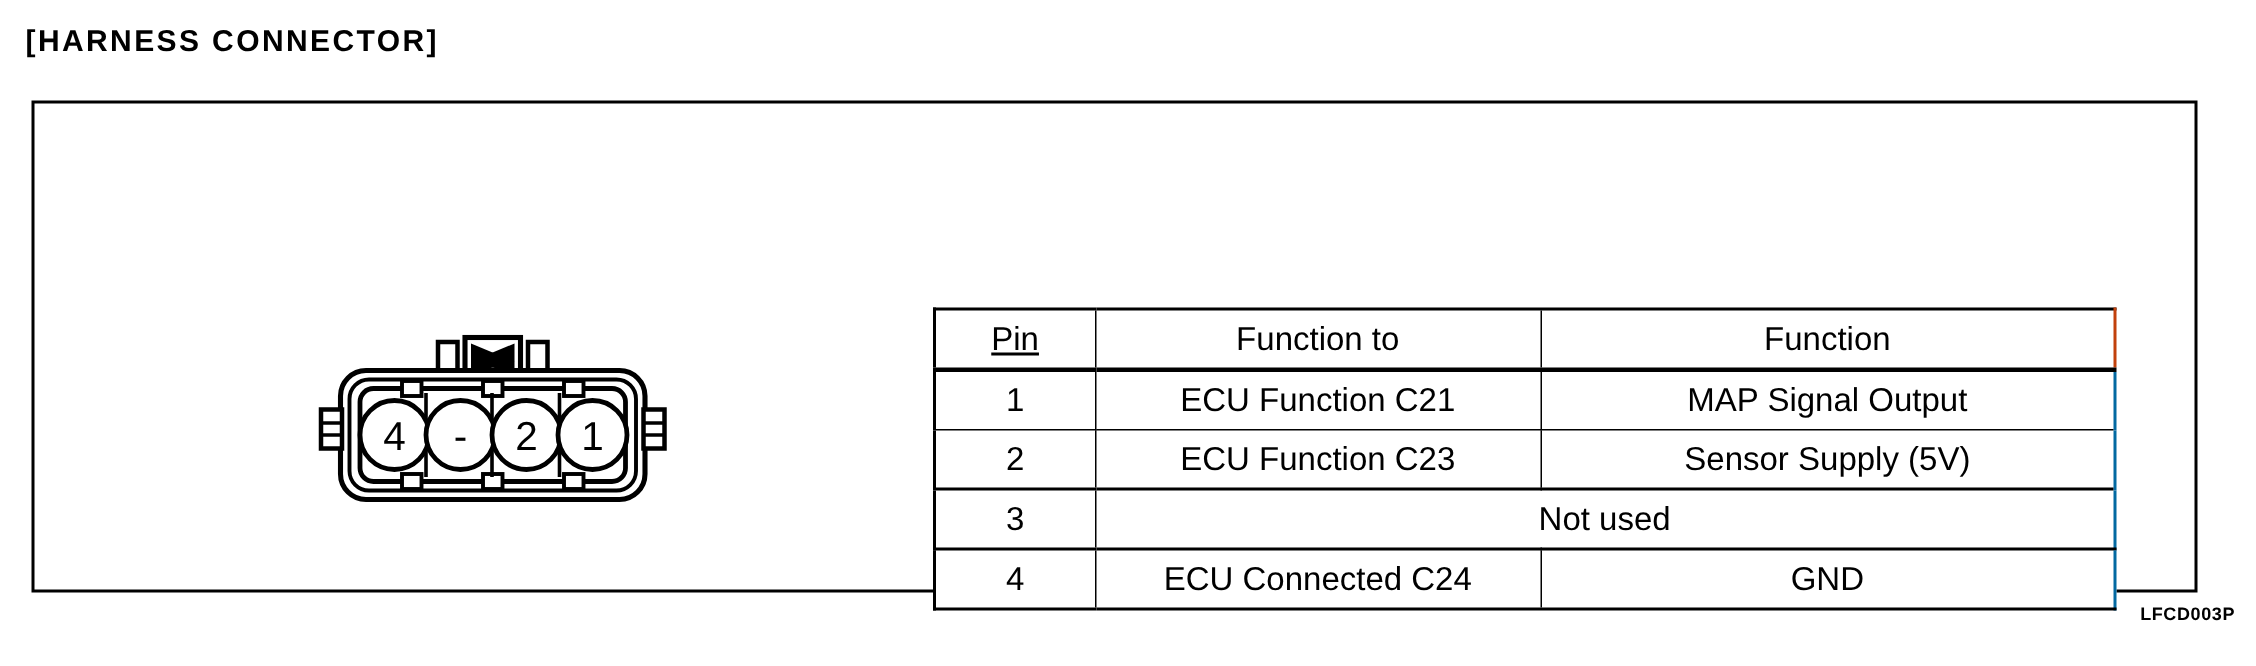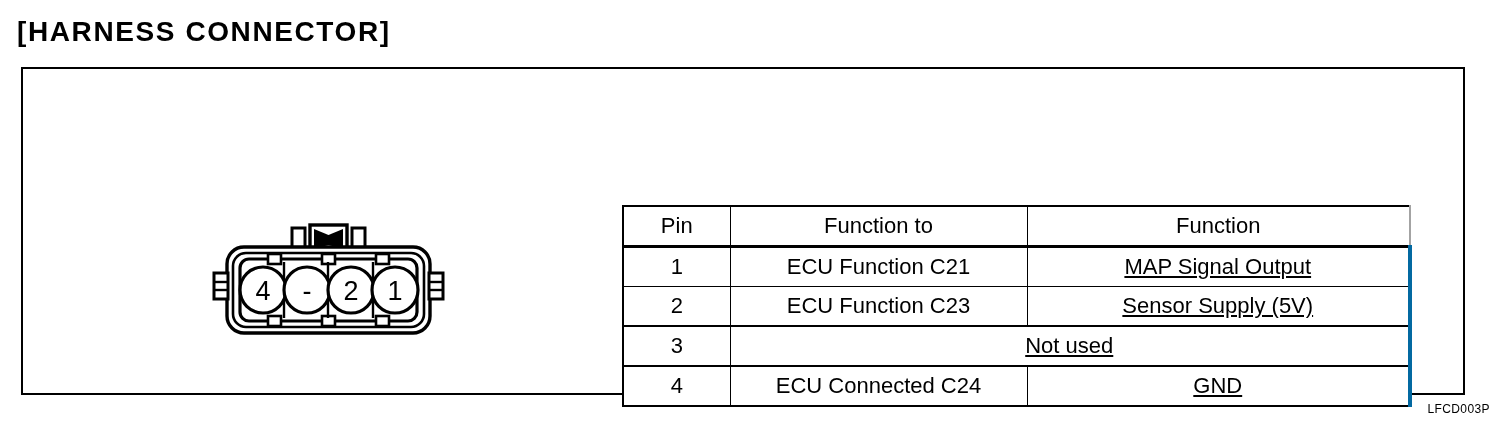--- a/index.html
+++ b/index.html
@@ -16,21 +16,21 @@
     font-family: "Liberation Sans", sans-serif;
     color: #000000;
     -webkit-font-smoothing: none;
   }
 
   
   #page-title {
     position: absolute;
     left: 17px;
     top: 18px;
-    font-size: 28px;
+    font-size: 20px;
     font-weight: bold;
     letter-spacing: 1.6px;
     white-space: nowrap;
     line-height: 1;
   }
 
   
   #figure-frame {
     position: absolute;
     left: 21px;
@@ -42,21 +42,21 @@
     background: #fff;
   }
 
   
   #figure-ref {
     position: absolute;
     right: 14px;
     top: 402px;
     font-size: 12px;
     letter-spacing: 0.4px;
-    font-weight: normal;
+    font-weight: bold;
     white-space: nowrap;
   }
 
   
   #connector-drawing {
     position: absolute;
     left: 183px;
     top: 148px;
     width: 270px;
     height: 130px;
@@ -89,24 +89,24 @@
     line-height: 1;
     white-space: nowrap;
   }
   #pin-table {
     border: 2px solid #000;
   }
   #pin-table thead th {
     border-bottom: 3px solid #000;
     border-top: 2px solid #000;
   }
-  #pin-table thead th:first-child { border-left: 2px solid #000; }
-  #pin-table thead th:last-child  { border-right: 2px solid #a3a3a3; }
+  #pin-table thead th:first-child { border-left: 2px solid #000; text-decoration: underline; }
+  #pin-table thead th:last-child  { border-right: 2px solid #c2410c; }
   #pin-table tbody td:first-child { border-left: 2px solid #000; }
-  #pin-table tbody td:last-child  { border-right: 4px solid #0369a1; text-decoration: underline; }
+  #pin-table tbody td:last-child  { border-right: 2px solid #0369a1; }
   #pin-table tbody tr:last-child td { border-bottom: 2px solid #000; }
 
   
   #pin-table tbody tr.row-merged td { border-top: 2px solid #000; border-bottom: 2px solid #000; }
 </style>
 </head>
 <body>
 
 <div id="page-title">[HARNESS  CONNECTOR]</div>
 

